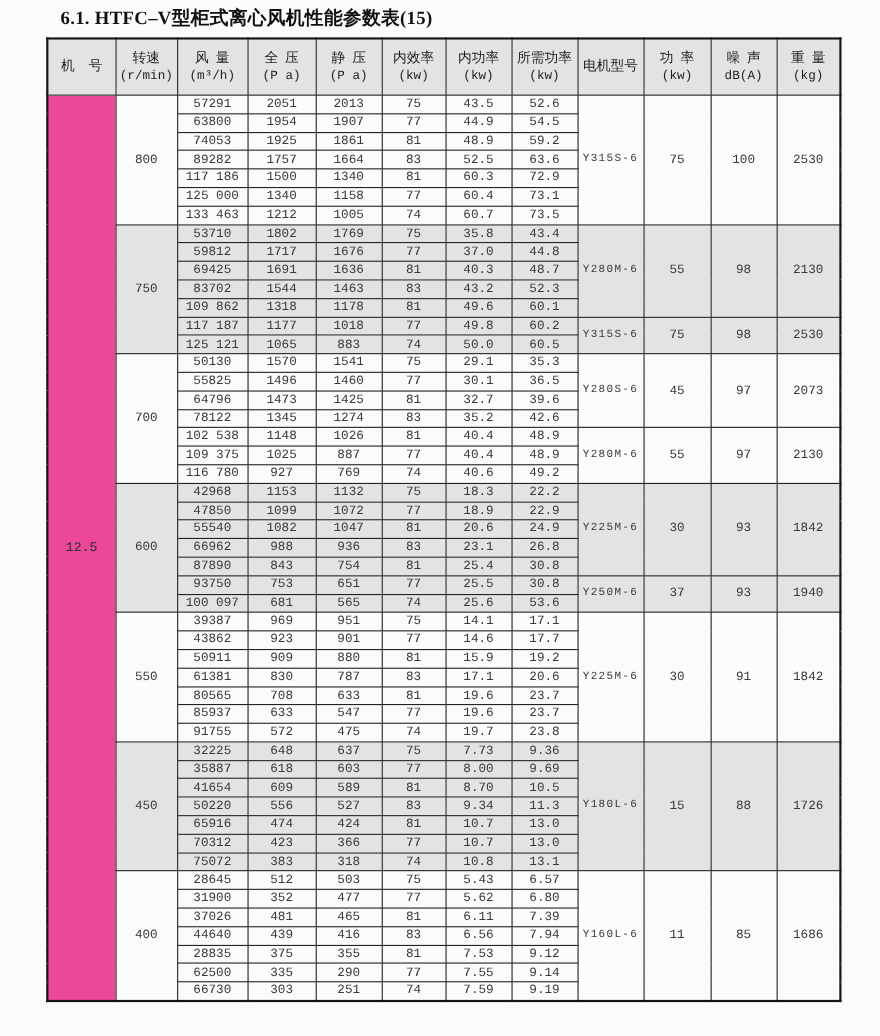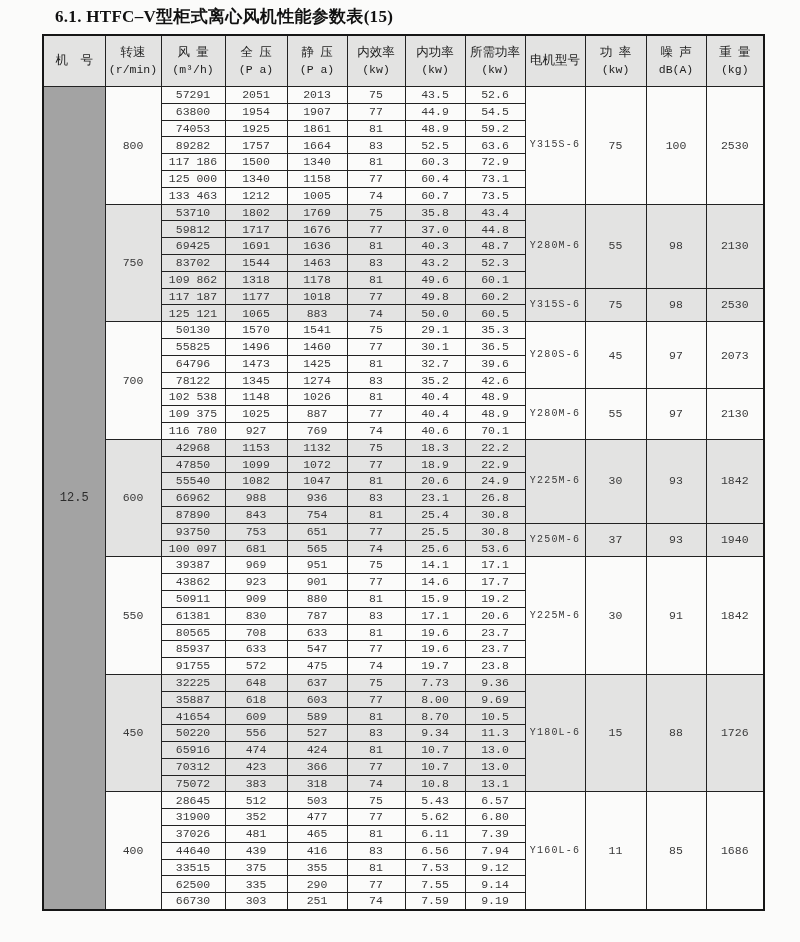--- a/index.html
+++ b/index.html
@@ -41,21 +41,21 @@
     line-height: 1.35;
   }
   .hdr-main { font-size: 12.5px; }
   .hdr-unit { font-size: 11.5px; text-align: center; }
   .perf tbody td {
     height: 15.8px;
     font-size: 11.5px;
     color: #3a3a3a;
     line-height: 1;
   }
-  .perf td.machine { background: #a3a3a3; font-size: 12px; color: #2c2c2c; }
+  .perf td.machine { background: #ec4899; font-size: 12px; color: #2c2c2c; }
   .perf td.shaded { background: #e3e3e2; }
   .perf td.motor-model { letter-spacing: 1.2px; font-size: 10px; }
 </style>
 </head>
 <body>
 
 <div class="page">
   <h1 class="doc-title">6.1. HTFC–V型柜式离心风机性能参数表(15)</h1>
   <table class="perf">
     <colgroup>
@@ -306,21 +306,21 @@
           <td>77</td>
           <td>40.4</td>
           <td>48.9</td>
         </tr>
         <tr>
           <td>116 780</td>
           <td>927</td>
           <td>769</td>
           <td>74</td>
           <td>40.6</td>
-          <td>70.1</td>
+          <td>49.2</td>
         </tr>
         <tr>
           <td rowspan="7" class="shaded">600</td>
           <td class="shaded">42968</td>
           <td class="shaded">1153</td>
           <td class="shaded">1132</td>
           <td class="shaded">75</td>
           <td class="shaded">18.3</td>
           <td class="shaded">22.2</td>
           <td rowspan="5" class="motor-model shaded">Y225M-6</td>
@@ -533,21 +533,21 @@
         </tr>
         <tr>
           <td>44640</td>
           <td>439</td>
           <td>416</td>
           <td>83</td>
           <td>6.56</td>
           <td>7.94</td>
         </tr>
         <tr>
-          <td>33515</td>
+          <td>28835</td>
           <td>375</td>
           <td>355</td>
           <td>81</td>
           <td>7.53</td>
           <td>9.12</td>
         </tr>
         <tr>
           <td>62500</td>
           <td>335</td>
           <td>290</td>

